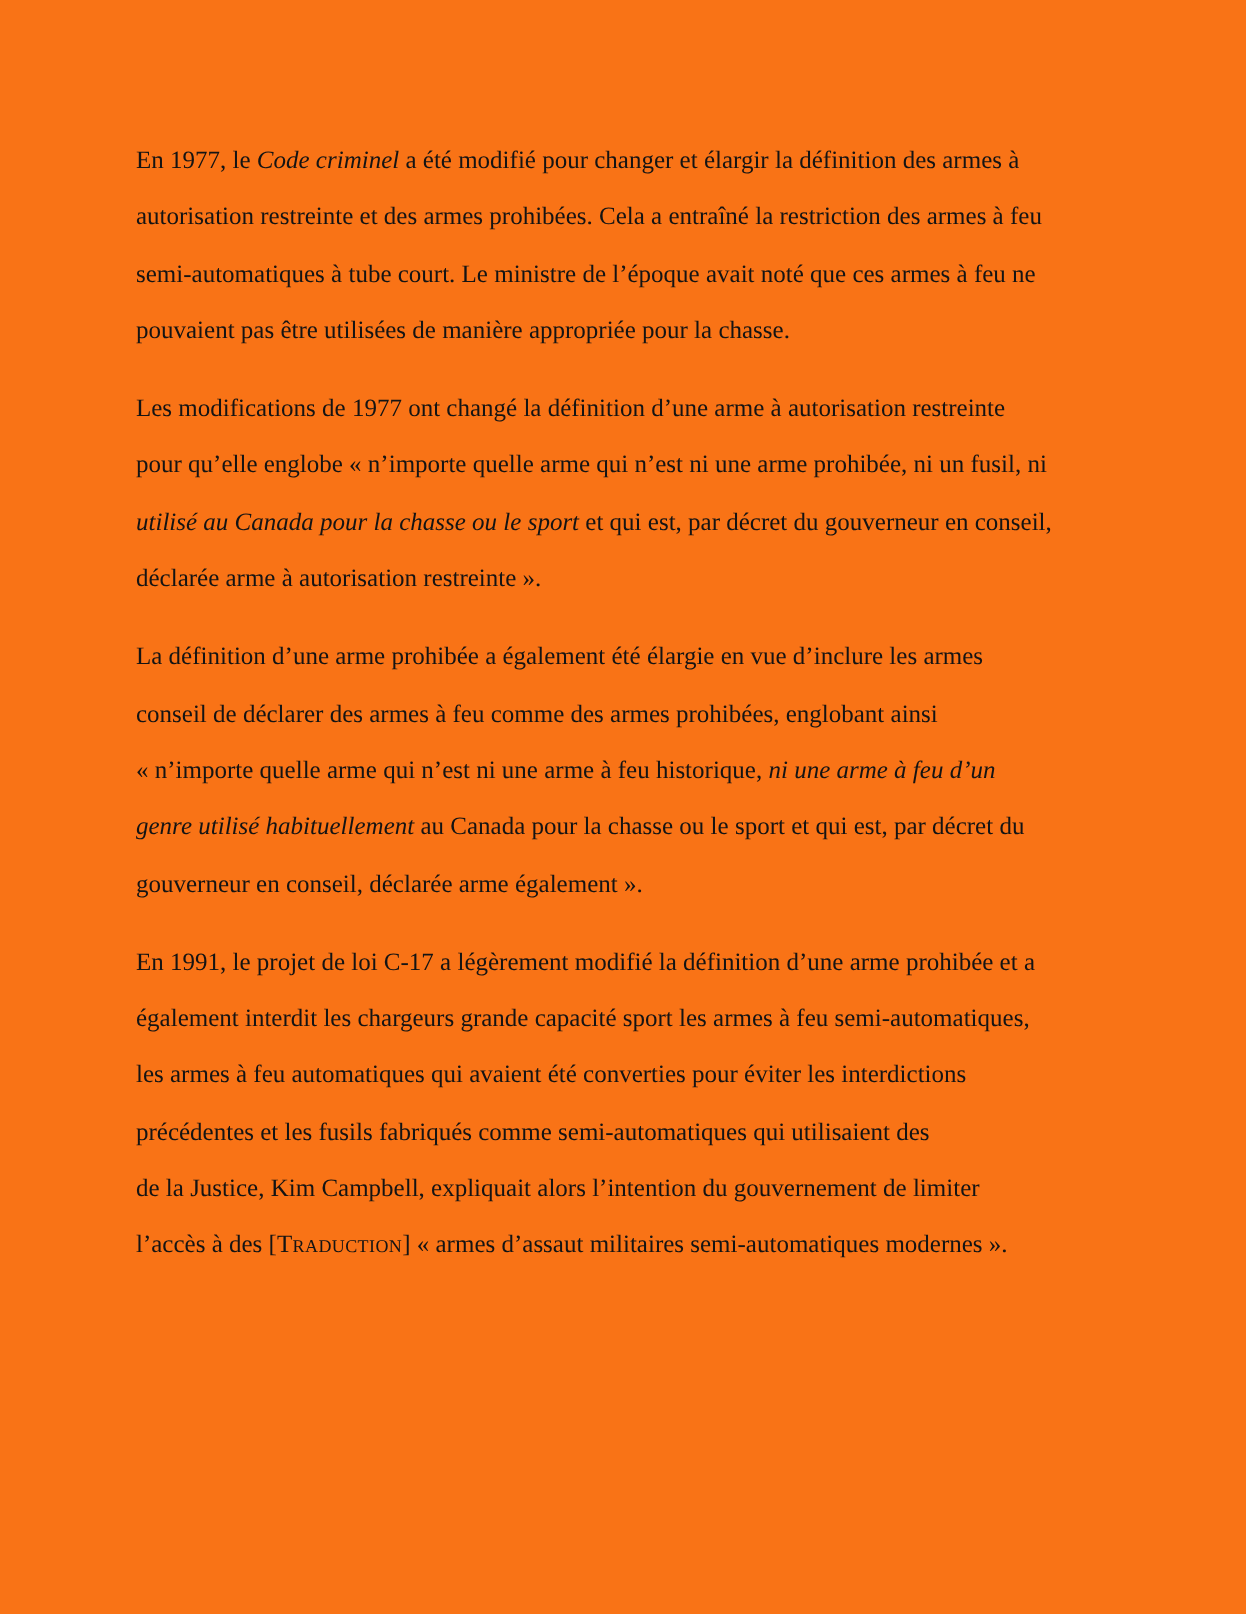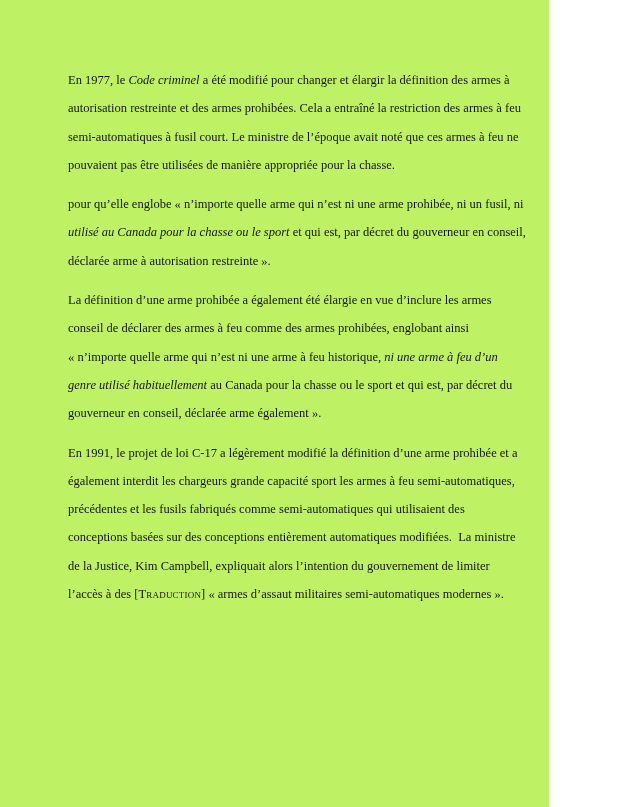--- a/index.html
+++ b/index.html
@@ -8,23 +8,23 @@
   }
   body {
     width: 623px;
     height: 807px;
     background: #ffffff;
     overflow: hidden;
     font-family: "Liberation Serif", "DejaVu Serif", serif;
   }
   .page {
     position: relative;
-    width: 549px;
+    width: 623px;
     height: 807px;
-    background: #bef264;
+    background: #f97316;
     box-sizing: border-box;
   }
   .text-block {
     position: absolute;
     top: 66px;
     left: 68px;
     right: 58px;
     color: #141414;
     font-size: 12.5px;
     line-height: 28.3px;
@@ -50,37 +50,38 @@
   }
 </style>
 </head>
 <body>
 
 <div class="page">
   <div class="text-block" id="doc-body">
       <p class="para">
         <span class="line"><span>En 1977, le </span><span class="seg-italic">Code criminel</span><span> a été modifié pour changer et élargir la définition des armes à</span></span>
         <span class="line"><span>autorisation restreinte et des armes prohibées. Cela a entraîné la restriction des armes à feu</span></span>
-        <span class="line"><span>semi-automatiques à fusil court. Le ministre de l’époque avait noté que ces armes à feu ne</span></span>
+        <span class="line"><span>semi-automatiques à tube court. Le ministre de l’époque avait noté que ces armes à feu ne</span></span>
         <span class="line"><span>pouvaient pas être utilisées de manière appropriée pour la chasse.</span></span>
       </p>
       <p class="para">
+        <span class="line"><span>Les modifications de 1977 ont changé la définition d’une arme à autorisation restreinte</span></span>
         <span class="line"><span>pour qu’elle englobe « n’importe quelle arme qui n’est ni une arme prohibée, ni un fusil, ni</span></span>
         <span class="line"><span class="seg-italic">utilisé au Canada pour la chasse ou le sport</span><span> et qui est, par décret du gouverneur en conseil,</span></span>
         <span class="line"><span>déclarée arme à autorisation restreinte ».</span></span>
       </p>
       <p class="para">
         <span class="line"><span>La définition d’une arme prohibée a également été élargie en vue d’inclure les armes</span></span>
         <span class="line"><span>conseil de déclarer des armes à feu comme des armes prohibées, englobant ainsi</span></span>
         <span class="line"><span>« n’importe quelle arme qui n’est ni une arme à feu historique, </span><span class="seg-italic">ni une arme à feu d’un</span></span>
         <span class="line"><span class="seg-italic">genre utilisé habituellement</span><span> au Canada pour la chasse ou le sport et qui est, par décret du</span></span>
         <span class="line"><span>gouverneur en conseil, déclarée arme également ».</span></span>
       </p>
       <p class="para">
         <span class="line"><span>En 1991, le projet de loi C-17 a légèrement modifié la définition d’une arme prohibée et a</span></span>
         <span class="line"><span>également interdit les chargeurs grande capacité sport les armes à feu semi-automatiques,</span></span>
+        <span class="line"><span>les armes à feu automatiques qui avaient été converties pour éviter les interdictions</span></span>
         <span class="line"><span>précédentes et les fusils fabriqués comme semi-automatiques qui utilisaient des</span></span>
-        <span class="line"><span>conceptions basées sur des conceptions entièrement automatiques modifiées.  La ministre</span></span>
         <span class="line"><span>de la Justice, Kim Campbell, expliquait alors l’intention du gouvernement de limiter</span></span>
         <span class="line"><span>l’accès à des [</span><span class="seg-smallcaps">Traduction</span><span>] « armes d’assaut militaires semi-automatiques modernes ».</span></span>
       </p>
     </div>
 </div>
 
 </body></html>

